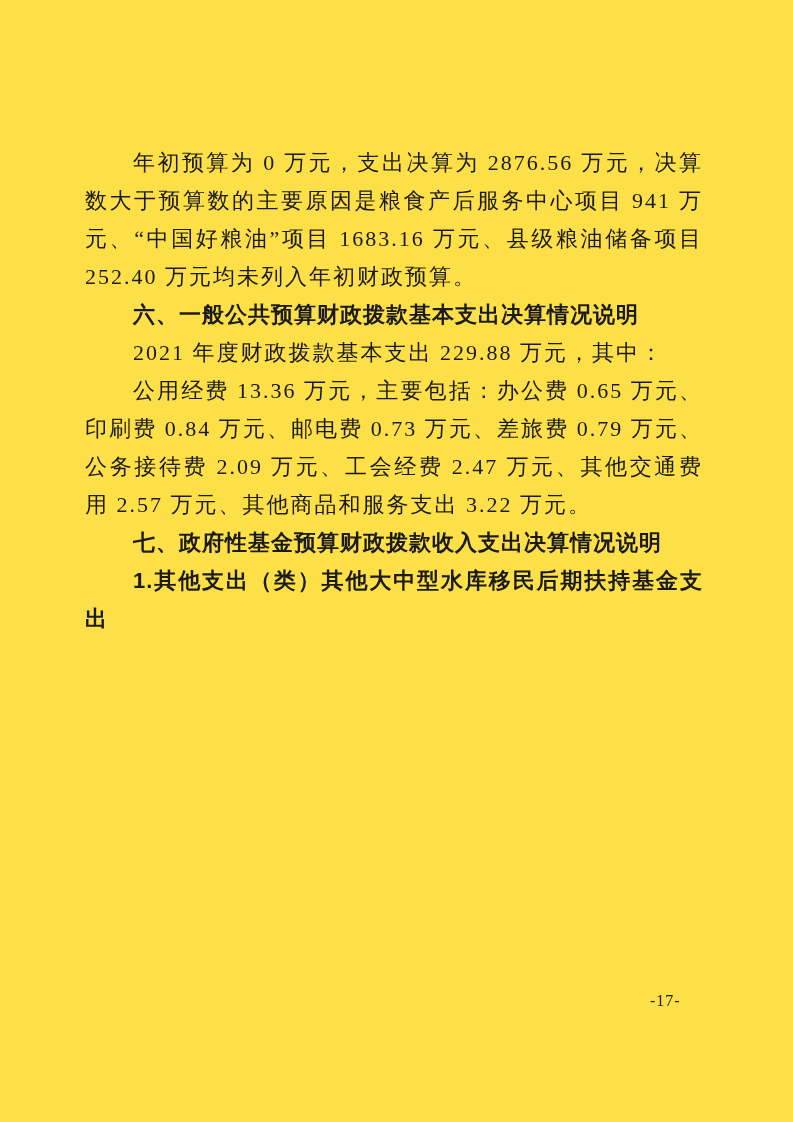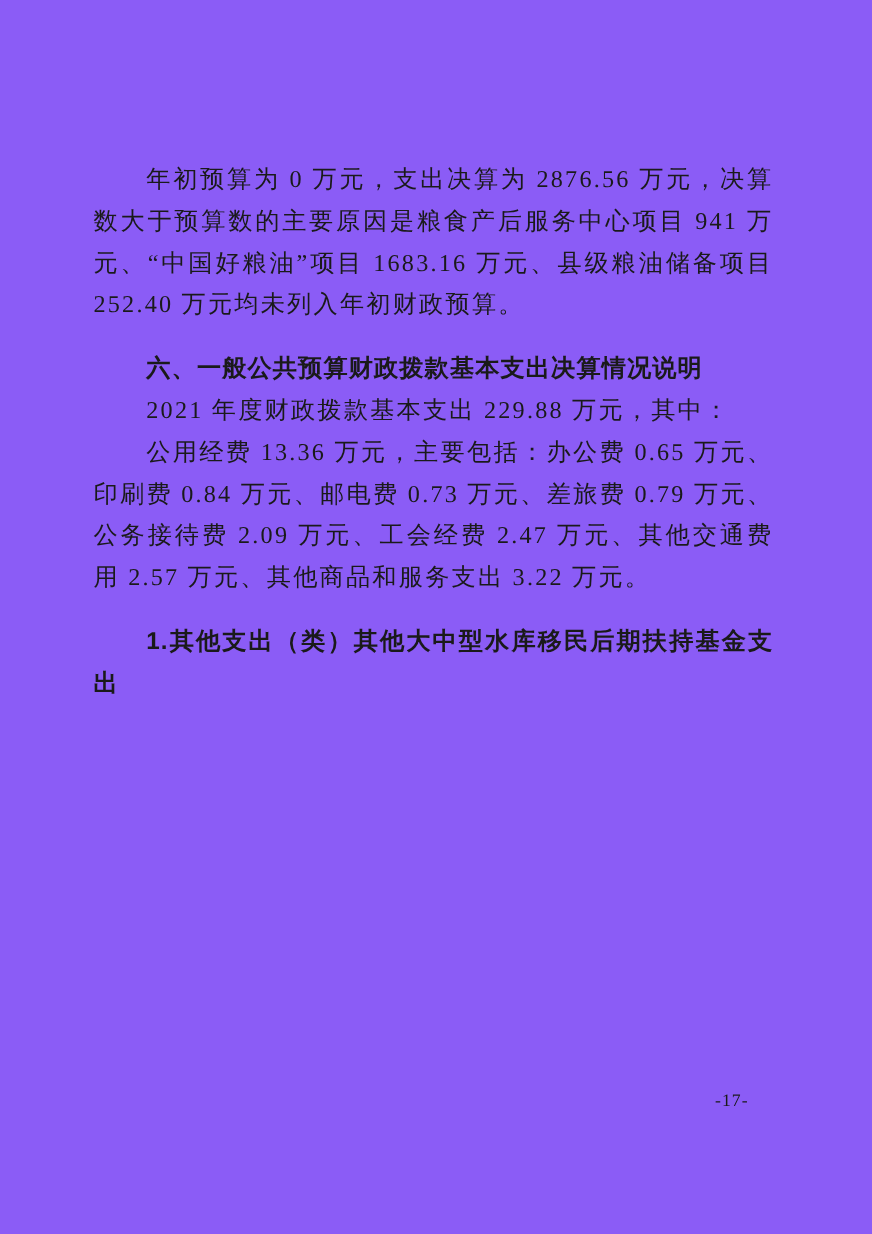--- a/index.html
+++ b/index.html
@@ -4,21 +4,21 @@
 <style>
   html, body {
     margin: 0;
     padding: 0;
     background: #ffffff;
   }
   .page {
     position: relative;
     width: 793px;
     height: 1122px;
-    background: #8b5cf6;
+    background: #fde047;
     overflow: hidden;
     font-family: "Liberation Serif", "DejaVu Serif", serif;
     color: #1a1a1a;
   }
   .content {
     position: absolute;
     left: 85px;
     top: 144px;
     width: 618px;
   }
@@ -34,37 +34,37 @@
     word-break: break-all;
   }
   .content p.body {
     font-family: "Liberation Serif", "DejaVu Serif", serif;
     font-weight: 400;
   }
   .content p.head {
     font-family: "Liberation Sans", "DejaVu Sans", sans-serif;
     font-weight: 700;
     letter-spacing: 1px;
-    margin-top: 20px;
   }
   .page-number {
     position: absolute;
     top: 992px;
     left: 650px;
     font-family: "Liberation Serif", "DejaVu Serif", serif;
     font-size: 16px;
     letter-spacing: 1px;
     color: #1a1a1a;
   }
 </style>
 </head>
 <body>
 
 <div class="page">
   <div class="content">
     <p class="body">年初预算为 0 万元，支出决算为 2876.56 万元，决算数大于预算数的主要原因是粮食产后服务中心项目 941 万元、“中国好粮油”项目 1683.16 万元、县级粮油储备项目 252.40 万元均未列入年初财政预算。</p>
     <p class="head">六、一般公共预算财政拨款基本支出决算情况说明</p>
     <p class="body">2021 年度财政拨款基本支出 229.88 万元，其中：</p>
     <p class="body">公用经费 13.36 万元，主要包括：办公费 0.65 万元、印刷费 0.84 万元、邮电费 0.73 万元、差旅费 0.79 万元、公务接待费 2.09 万元、工会经费 2.47 万元、其他交通费用 2.57 万元、其他商品和服务支出 3.22 万元。</p>
+    <p class="head">七、政府性基金预算财政拨款收入支出决算情况说明</p>
     <p class="head">1.其他支出（类）其他大中型水库移民后期扶持基金支出</p>
   </div>
   <div class="page-number">-17-</div>
 </div>
 
 </body></html>

